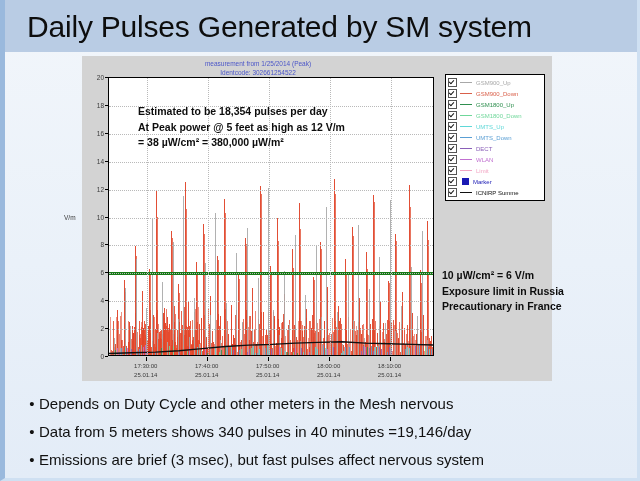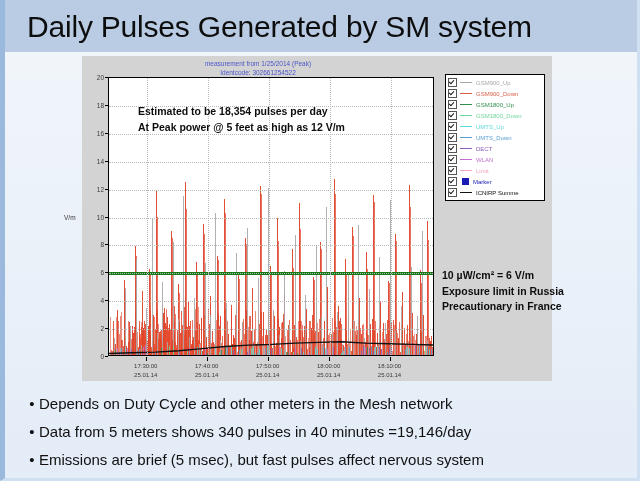--- a/index.html
+++ b/index.html
@@ -901,35 +901,36 @@
           <span class="legend-check"></span>
           <span class="legend-swatch" style="border-top-color: rgb(17, 17, 17);"></span>
           <span class="legend-label" style="color: rgb(17, 17, 17);">ICNIRP Summe</span>
         </div>
       </div>
   </div>
 
   <div id="annotation-estimate">
       <div>Estimated  to be 18,354 pulses per day</div>
       <div>At Peak power @ 5 feet as high as 12 V/m</div>
+      <div>= 38 µW/cm²  = 380,000 µW/m²</div>
     </div>
   <div id="annotation-limit">
       <div>10 µW/cm²  = 6 V/m</div>
       <div>Exposure limit in Russia</div>
       <div>Precautionary in France</div>
     </div>
 
   <div id="bullets">
       <div class="bullet-row">
         <span class="bullet-dot">•</span>
-        <span class="bullet-text">Depends on Duty Cycle and other meters in the Mesh network</span>
+        <span class="bullet-text">Depends on Duty Cycle and other meters in the Mesh nervous</span>
       </div>
       <div class="bullet-row">
         <span class="bullet-dot">•</span>
         <span class="bullet-text">Data from 5 meters shows 340 pulses in 40 minutes =19,146/day</span>
       </div>
       <div class="bullet-row">
         <span class="bullet-dot">•</span>
-        <span class="bullet-text">Emissions are brief (5 msec), but fast pulses affect nervous system</span>
+        <span class="bullet-text">Emissions are brief (3 msec), but fast pulses affect nervous system</span>
       </div>
     </div>
 
 </div>
 
 </body></html>

